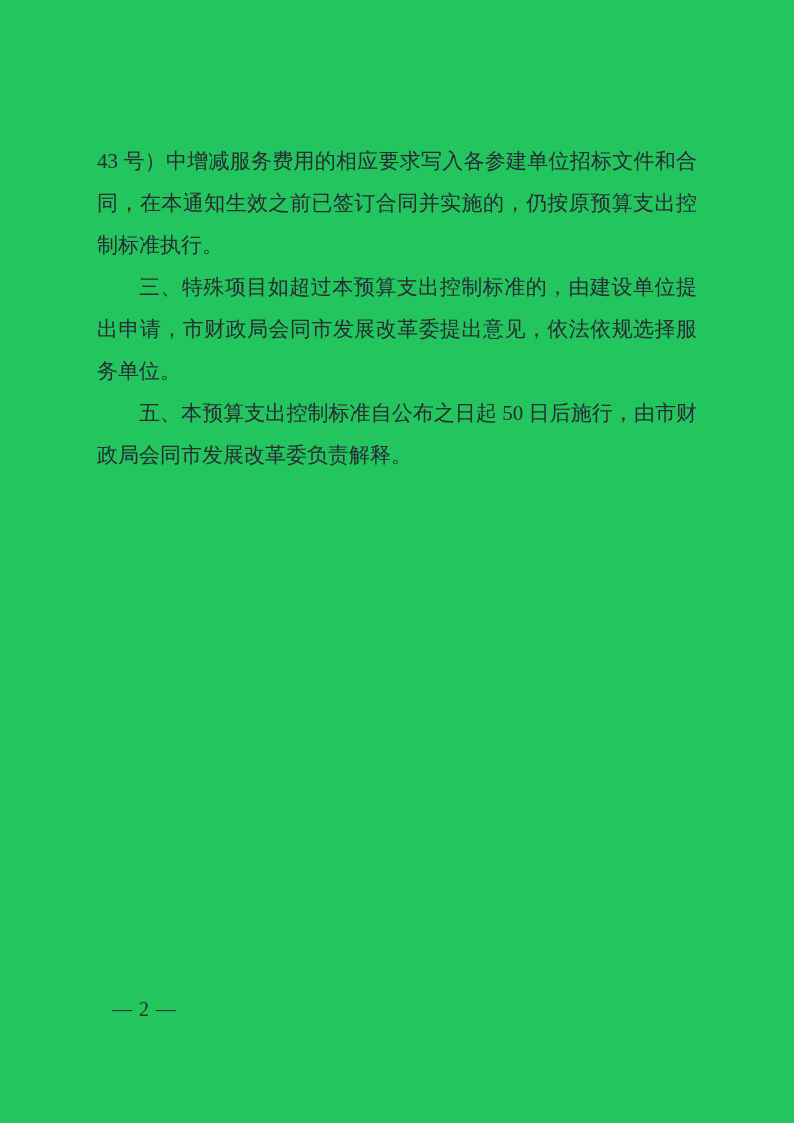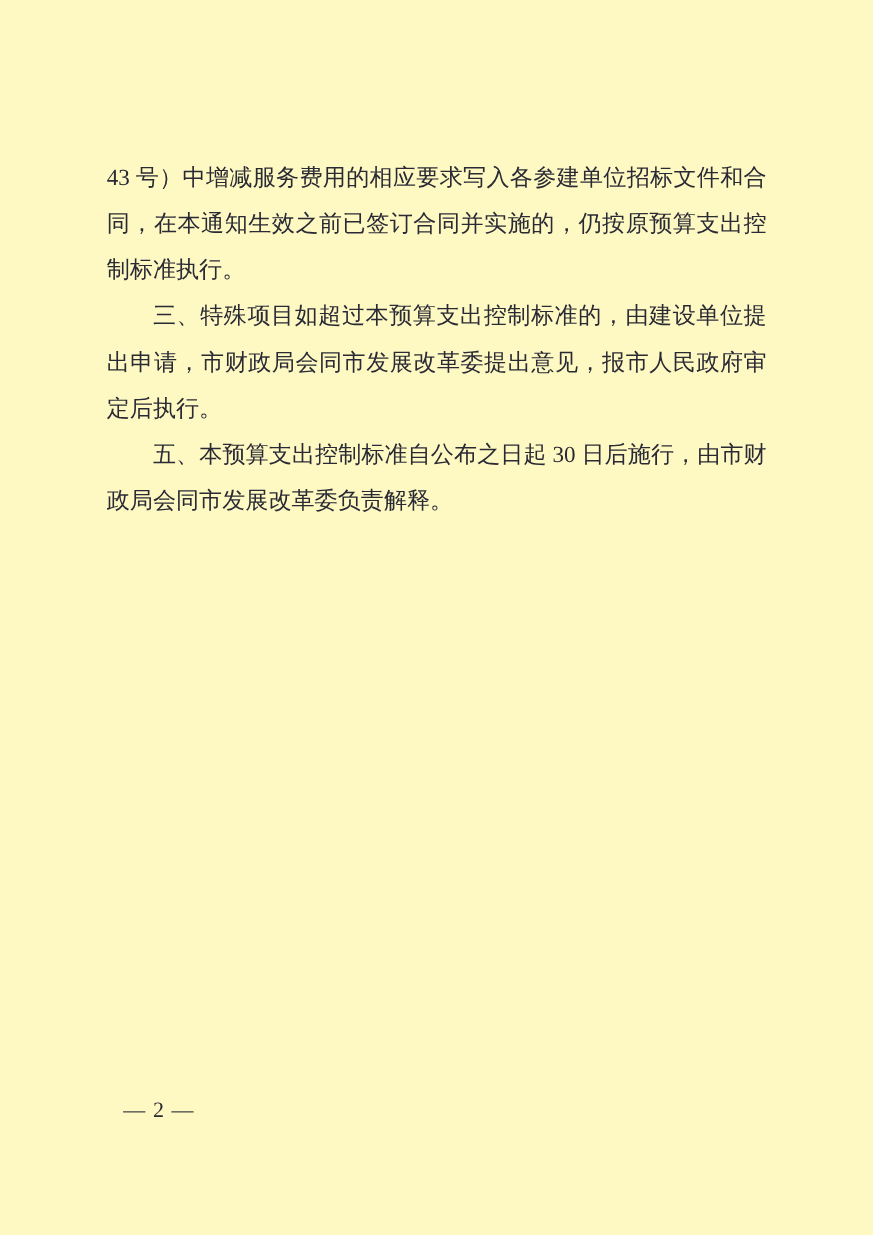--- a/index.html
+++ b/index.html
@@ -4,21 +4,21 @@
 <style>
   html, body {
     margin: 0;
     padding: 0;
     background: #ffffff;
   }
   .page {
     position: relative;
     width: 794px;
     height: 1123px;
-    background: #fef9c3;
+    background: #22c55e;
     overflow: hidden;
   }
   .doc-body {
     position: absolute;
     left: 97px;
     top: 140px;
     width: 600px;
   }
   .para {
     margin: 0;
@@ -43,19 +43,19 @@
     color: #2a2a35;
     letter-spacing: 1px;
   }
 </style>
 </head>
 <body>
 
 <div class="page">
   <main class="doc-body">
     <p class="para">43 号）中增减服务费用的相应要求写入各参建单位招标文件和合同，在本通知生效之前已签订合同并实施的，仍按原预算支出控制标准执行。</p>
-    <p class="para indent">三、特殊项目如超过本预算支出控制标准的，由建设单位提出申请，市财政局会同市发展改革委提出意见，报市人民政府审定后执行。</p>
-    <p class="para indent">五、本预算支出控制标准自公布之日起 30 日后施行，由市财政局会同市发展改革委负责解释。</p>
+    <p class="para indent">三、特殊项目如超过本预算支出控制标准的，由建设单位提出申请，市财政局会同市发展改革委提出意见，依法依规选择服务单位。</p>
+    <p class="para indent">五、本预算支出控制标准自公布之日起 50 日后施行，由市财政局会同市发展改革委负责解释。</p>
   </main>
   <footer class="page-footer">
     <span>— 2 —</span>
   </footer>
 </div>
 
 </body></html>

